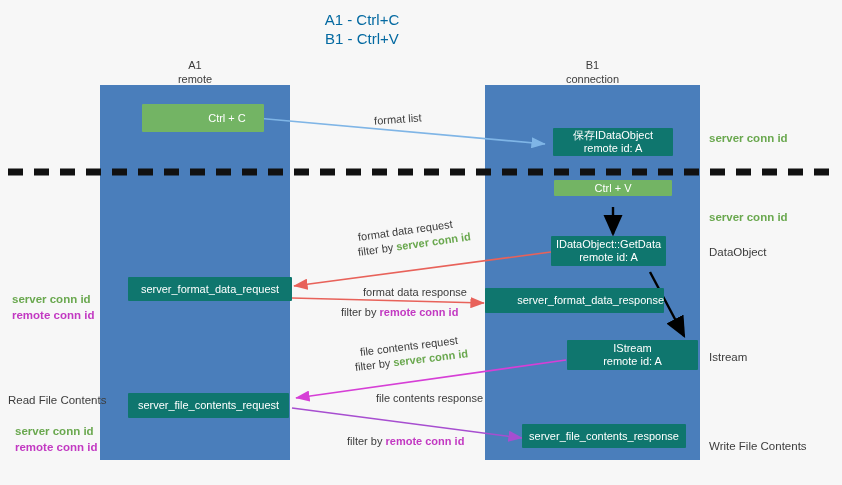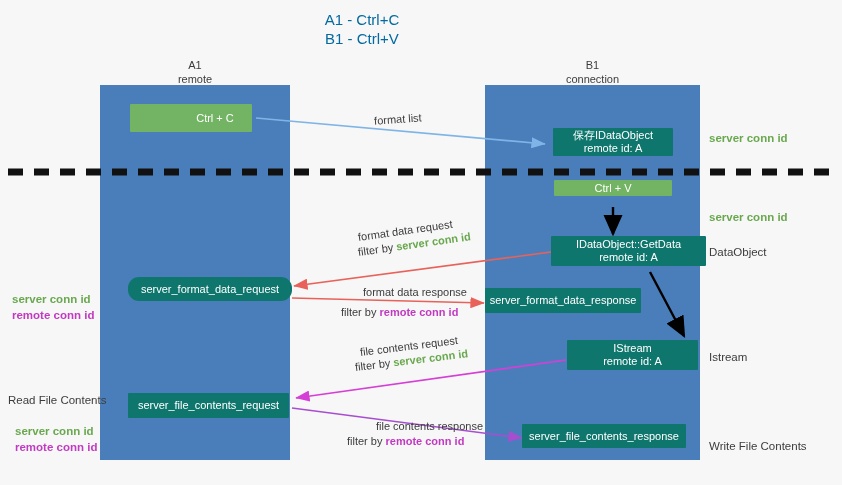--- a/index.html
+++ b/index.html
@@ -104,47 +104,47 @@
 
     <div class="lane-head" style="left:100px;top:58px;width:190px;">
       <div>A1</div>
       <div>remote</div>
     </div>
     <div class="lane-head" style="left:485px;top:58px;width:215px;">
       <div>B1</div>
       <div>connection</div>
     </div>
 
-    <div class="box green" style="left:130px;top:104px;width:122px;height:28px;padding-left:48px;">
+    <div class="box green" style="left:142px;top:104px;width:122px;height:28px;padding-left:48px;">
       <span>Ctrl + C</span>
     </div>
 
-    <div class="box orange" style="left:128px;top:277px;width:164px;height:24px;border-radius:11px;">
+    <div class="box orange" style="left:128px;top:277px;width:164px;height:24px;">
       <span>server_format_data_request</span>
     </div>
 
     <div class="box orange" style="left:128px;top:393px;width:161px;height:25px;">
       <span>server_file_contents_request</span>
     </div>
 
     <div class="box orange" style="left:553px;top:128px;width:120px;height:28px;">
       <span>保存IDataObject</span>
       <span>remote id: A</span>
     </div>
 
     <div class="box green" style="left:554px;top:180px;width:118px;height:16px;">
       <span>Ctrl + V</span>
     </div>
 
-    <div class="box orange" style="left:551px;top:236px;width:155px;height:30px;">
+    <div class="box orange" style="left:551px;top:236px;width:115px;height:30px;">
       <span>IDataObject::GetData</span>
       <span>remote id: A</span>
     </div>
 
-    <div class="box orange" style="left:485px;top:288px;width:156px;height:25px;">
+    <div class="box orange" style="left:485px;top:288px;width:179px;height:25px;align-items:flex-end;">
       <span>server_format_data_response</span>
     </div>
 
     <div class="box orange" style="left:567px;top:340px;width:131px;height:30px;">
       <span>IStream</span>
       <span>remote id: A</span>
     </div>
 
     <div class="box orange" style="left:522px;top:424px;width:164px;height:24px;">
       <span>server_file_contents_response</span>
@@ -177,19 +177,19 @@
     <div class="mid" style="left:363px;top:285px;">format data response</div>
     <div class="mid" style="left:341px;top:305px;">
       <span>filter by </span><span class="purple-t">remote conn id</span>
     </div>
 
     <div class="mid rot-up" style="left:360px;top:345px;transform:rotate(-7deg);">file contents request</div>
     <div class="mid rot-up" style="left:355px;top:360px;transform:rotate(-7deg);">
       <span>filter by </span><span class="green-t">server conn id</span>
     </div>
 
-    <div class="mid" style="left:376px;top:419px;text-align:right;">file contents response</div>
+    <div class="mid" style="left:376px;top:391px;text-align:right;">file contents response</div>
     <div class="mid" style="left:347px;top:434px;">
       <span>filter by </span><span class="purple-t">remote conn id</span>
     </div>
 
   </div>
 </div>
 
 </body></html>

